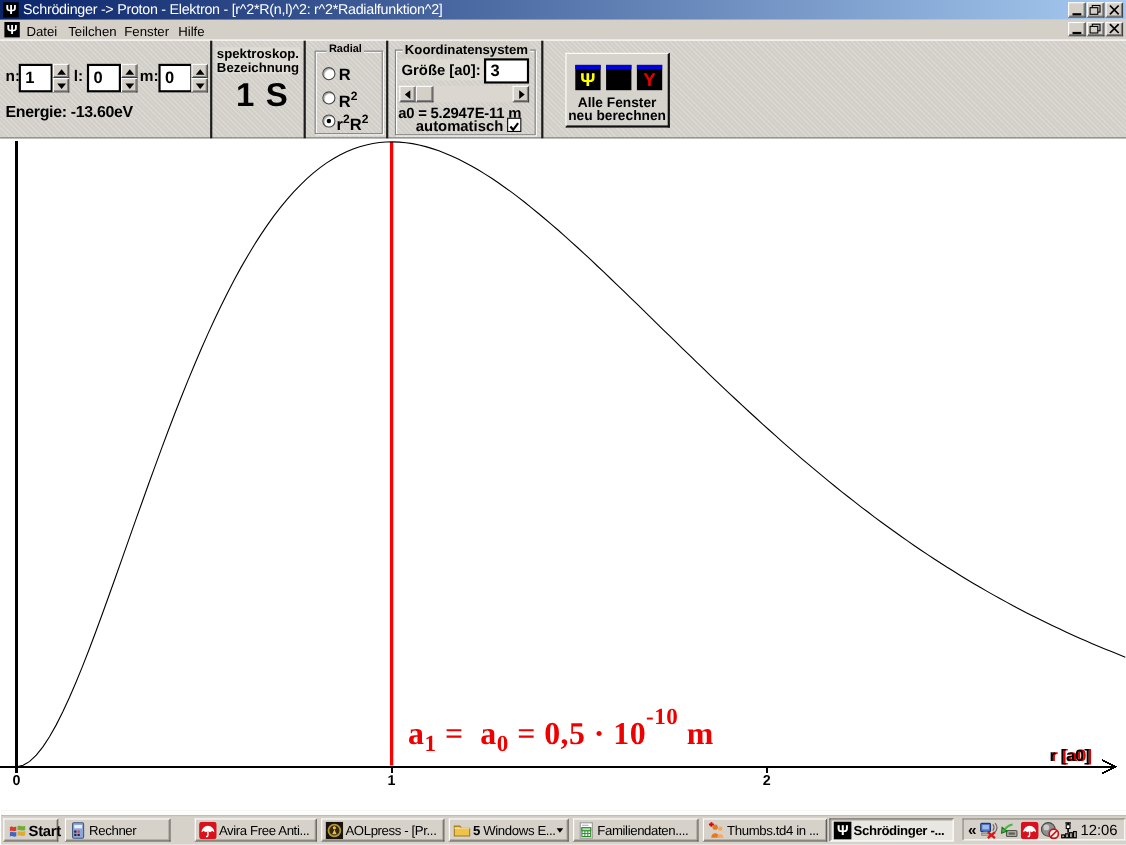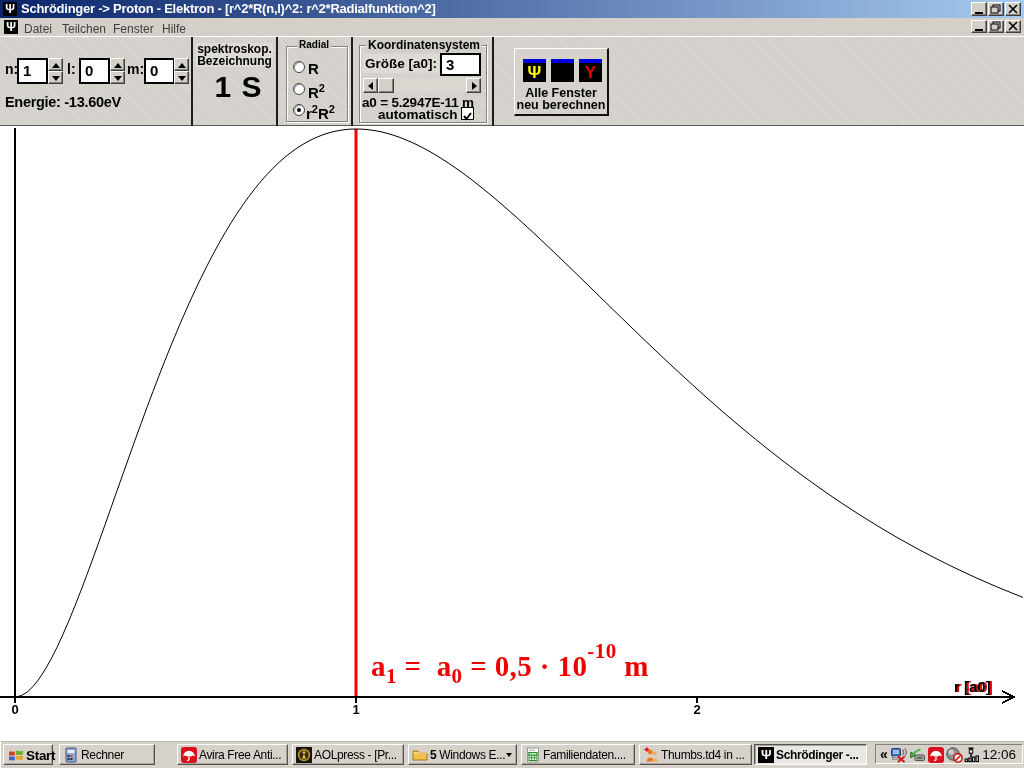--- a/index.html
+++ b/index.html
@@ -4,31 +4,31 @@
 *{margin:0;padding:0;box-sizing:border-box}
 html,body{width:1024px;height:768px;overflow:hidden;background:#fff;
  font-family:"Liberation Sans",sans-serif;}
 .abs{position:absolute}
 #screen{position:relative;width:1024px;height:768px}
 
 #titlebar{position:absolute;left:0;top:0;width:1024px;height:18px;
  background:linear-gradient(to right,#0a246a,#a6caf0);}
 #appicon{position:absolute;left:3px;top:2px;width:14px;height:14px;background:#000;
  color:#fff;font-weight:bold;font-size:12px;line-height:14px;text-align:center}
-#title{position:absolute;left:21px;top:1px;color:#fff;font-weight:bold;font-size:13px;line-height:16px;white-space:nowrap;letter-spacing:-0.25px}
+#title{position:absolute;left:21px;top:1px;color:#fff;font-weight:normal;font-size:13px;line-height:16px;white-space:nowrap;letter-spacing:-0.25px}
 .wbtn{position:absolute;width:16px;height:14px;background:#d4d0c8;
  border-top:1px solid #fff;border-left:1px solid #fff;
  border-right:1px solid #404040;border-bottom:1px solid #404040;
  box-shadow:inset -1px -1px 0 #808080;
  font-size:10px;text-align:center;color:#000}
 
 #menubar{position:absolute;left:0;top:18px;width:1024px;height:18px;background:#d4d0c8}
 #menuicon{position:absolute;left:4px;top:2px;width:14px;height:14px;background:#000;
  color:#fff;font-weight:bold;font-size:12px;line-height:14px;text-align:center}
-.mitem{position:absolute;top:4px;font-size:12px;color:#404040;line-height:14px}
+.mitem{position:absolute;top:4px;font-size:12px;color:#000000;line-height:14px}
 
 #toolbar{position:absolute;left:0;top:36px;width:1024px;height:90px;
  background-color:#d2cfc9;
  background-image:repeating-linear-gradient(45deg,rgba(255,255,255,.20) 0 1px,transparent 1px 3px);
  border-top:1px solid #fff;border-bottom:1px solid #5c5c5c}
 .vsep{position:absolute;top:0;width:2px;height:89px;background:#1c1c1c}
 .tb{font-weight:bold;color:#000}
 .field{position:absolute;background:#fff;border:2px solid #000;font-weight:bold;font-size:15px;color:#000;padding-left:4px;line-height:21px}
 .spin{position:absolute;width:15px;height:26px}
 .spinbtn{position:absolute;left:0;width:15px;height:13px;background:#d4d0c8;

